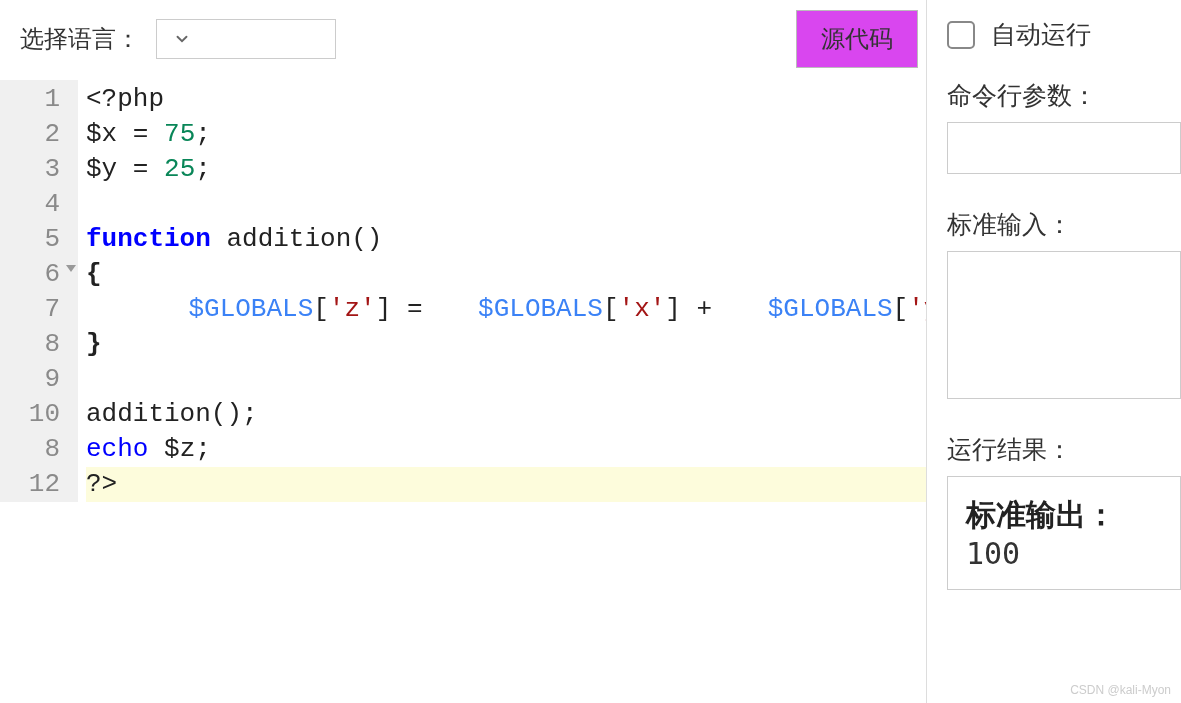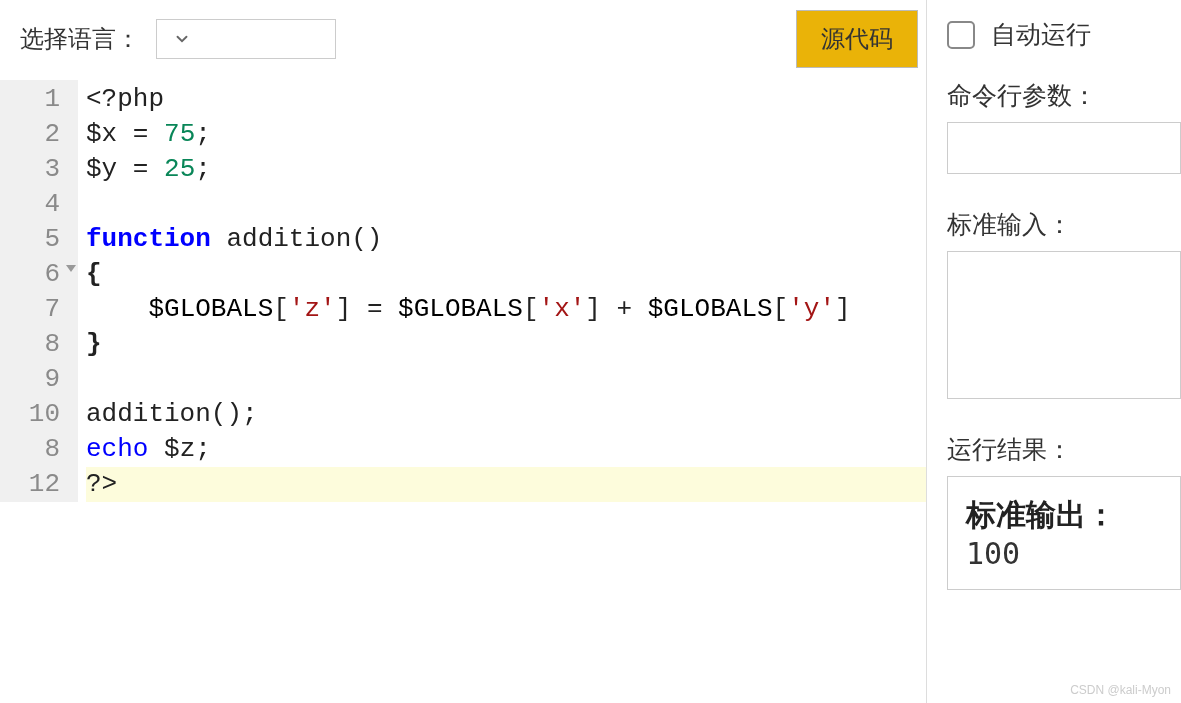--- a/index.html
+++ b/index.html
@@ -66,21 +66,21 @@
     }
     .chevron-icon svg {
       width: 18px;
       height: 18px;
     }
     .flex-spacer {
       flex: 1;
     }
     .source-btn {
       border: 1px solid #bbb;
-      background: #eab308;
+      background: #d946ef;
       padding: 12px 24px;
       font-size: 24px;
       color: #333;
       cursor: pointer;
       font-family: Liberation Mono, monospace;
     }
     .editor {
       display: flex;
       font-family: Consolas, "Courier New", monospace;
       font-size: 26px;
@@ -123,21 +123,21 @@
       background: #fdfcdc;
     }
     .tok-open { color: #222; }
     .tok-var { color: #222; }
     .tok-num { color: #098658; }
     .tok-op { color: #222; }
     .tok-punc { color: #222; }
     .tok-kw { color: #0000ff; font-weight: bold; }
     .tok-kw2 { color: #0000ff; }
     .tok-fn { color: #222; }
-    .tok-globals { color: #000000; }
+    .tok-globals { color: #3b82f6; margin-left: 40px; }
     .tok-str { color: #a31515; }
     .tok-brace { color: #222; font-weight: bold; }
     .tok-close { color: #222; }
     .right-panel .row {
       display: flex;
       align-items: center;
       margin-bottom: 28px;
     }
     .checkbox {
       width: 28px;

